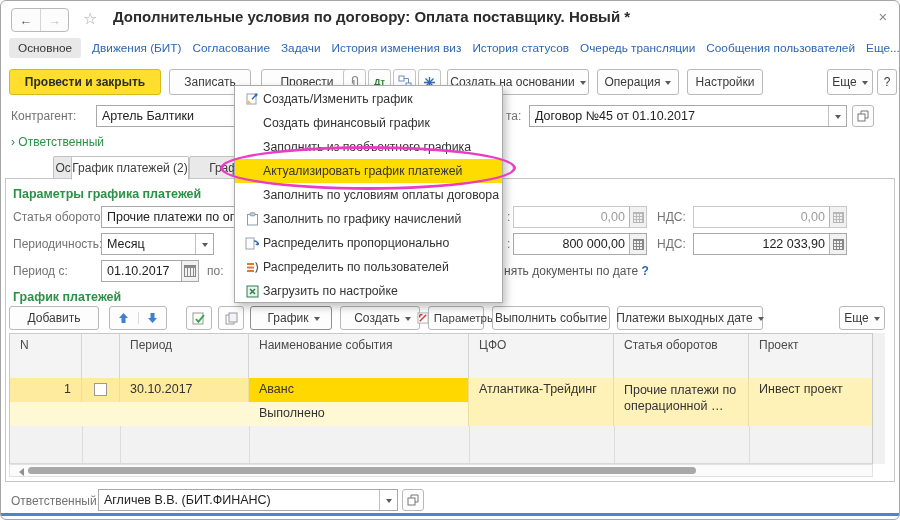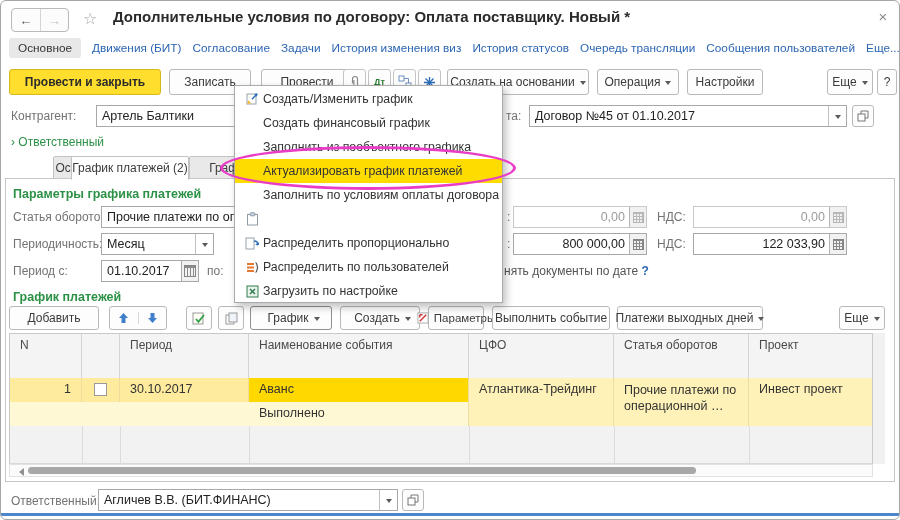--- a/index.html
+++ b/index.html
@@ -313,21 +313,21 @@
     <svg width="12" height="12" viewBox="0 0 13 13" style="flex:none;">
         <rect x="1" y="1" width="11" height="11" fill="#fff" stroke="#A9A9A9"></rect>
         <path d="M3 10 L10 3 M3 3 h3 M3 3 v3" stroke="#D23B3B" stroke-width="1.6" fill="none"></path>
       </svg>
     <span>Параметры</span>
   </div>
   <div class="btn btn-sm" style="left:491px;top:305px;width:118px;">
     <span>Выполнить событие</span>
   </div>
   <div class="btn btn-sm" style="left:616px;top:305px;width:146px;">
-    <span>Платежи выходных дней</span>
+    <span>Платежи выходных дате</span>
       <span class="caret"></span>
   </div>
   <div class="btn btn-sm" style="left:838px;top:305px;width:46px;">
     <span>Еще</span>
       <span class="caret"></span>
   </div>
 
   <div class="abs tbl">
     <div class="th" style="left:0;width:72px;">N</div>
     <div class="th" style="left:72px;width:38px;"></div>
@@ -406,20 +406,21 @@
       <span class="mi-ic"></span>
       <span>Заполнить по условиям оплаты договора</span>
     </div>
     <div class="menu-item">
       <span class="mi-ic">
         <svg width="13" height="14" viewBox="0 0 13 14">
             <rect x="1.5" y="2.5" width="10" height="10.5" fill="#fff" stroke="#8E9BA8"></rect>
             <rect x="4" y="0.8" width="5" height="3" rx="1" fill="#C7D3E0" stroke="#8E9BA8"></rect>
           </svg>
       </span>
+      <span>Заполнить по графику начислений</span>
     </div>
     <div class="menu-item">
       <span class="mi-ic">
         <svg width="14" height="13" viewBox="0 0 14 13">
             <rect x="1" y="1" width="8" height="11" fill="#fff" stroke="#98A2AE"></rect>
             <path d="M9 4 c3 0 4 2 4 4" stroke="#2B6CB8" fill="none" stroke-width="1.3"></path>
             <path d="M13 8 l-2.2 -.9 M13 8 l.3 -2.3" stroke="#2B6CB8" fill="none" stroke-width="1.3"></path>
           </svg>
       </span>
       <span>Распределить пропорционально</span>

